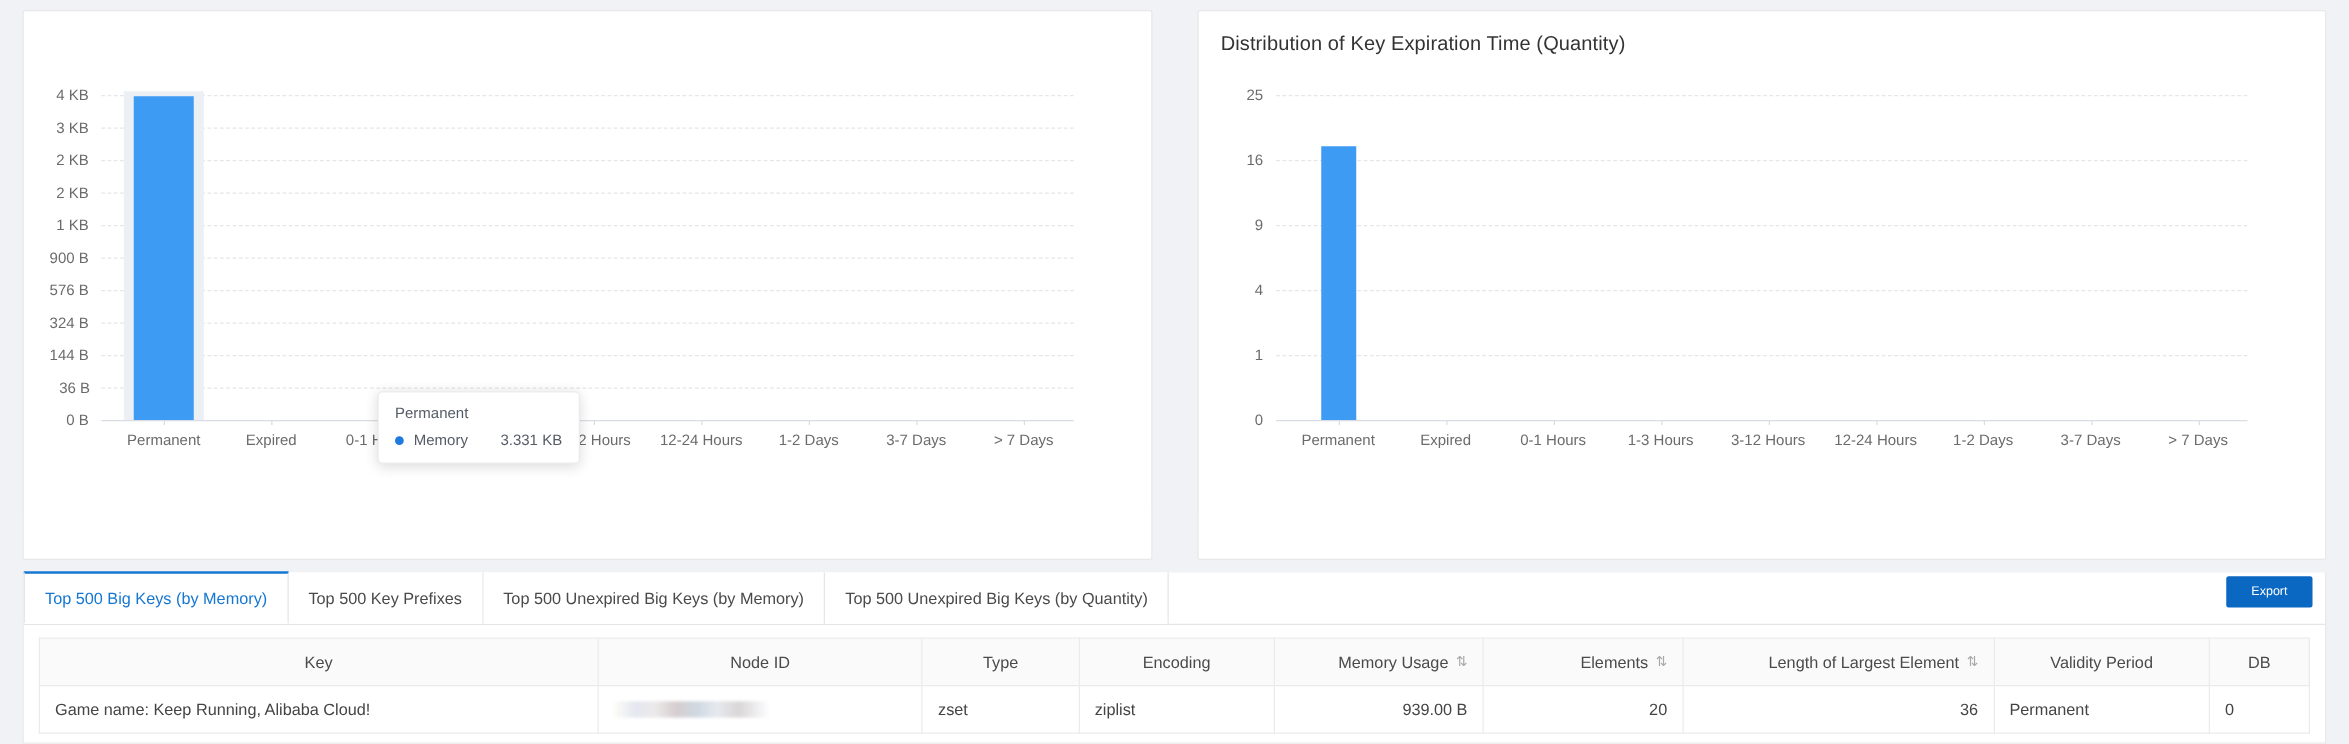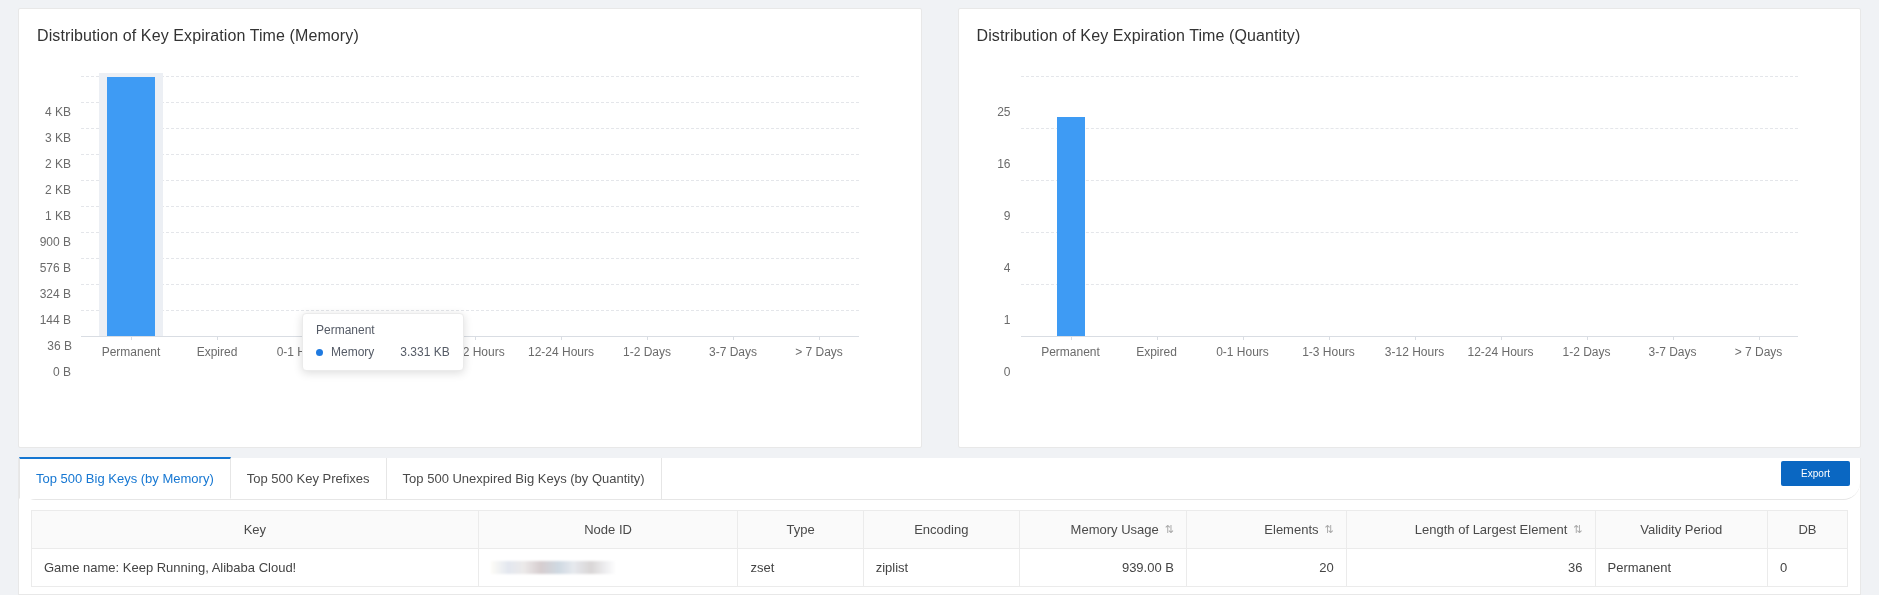--- a/index.html
+++ b/index.html
@@ -37,21 +37,20 @@
   .plot {
     position: absolute;
     left: 0; right: 0; top: 46px; bottom: 0;
   }
   .axis-label {
     position: absolute;
     font-size: 12px;
     color: #6b6b6b;
     text-align: right;
     white-space: nowrap;
-    margin-top: 36px;
   }
   .gridline {
     position: absolute;
     height: 0;
     border-top: 1px dashed #e4e6ea;
   }
   .axis-base {
     position: absolute;
     height: 0;
     border-top: 1px solid #d9dde3;
@@ -102,21 +101,20 @@
     border: 1px solid #e8e8e8;
     border-top: none;
     height: 137px;
   }
   .tabs-bar {
     position: relative;
     height: 42px;
     border-bottom: 1px solid #e6e6e6;
     display: flex;
     align-items: stretch;
-    border-radius: 17px;
   }
   .tab {
     display: flex; align-items: center;
     padding: 0 16px;
     font-size: 13px;
     color: #4a4a4a;
     border-right: 1px solid #e6e6e6;
     background: #ffffff;
     cursor: pointer;
     white-space: nowrap;
@@ -190,21 +188,20 @@
   }
 </style>
 </head>
 <body>
 
 <div class="page">
 
   <div class="charts-row">
 
     <div class="chart-card">
-      <div class="chart-title">Distribution of Key Expiration Time (Memory)</div>
       <div class="plot">
 
         <div class="axis-label" style="left:0;width:52px;top:14px;">4 KB</div>
         <div class="axis-label" style="left:0;width:52px;top:40px;">3 KB</div>
         <div class="axis-label" style="left:0;width:52px;top:66px;">2 KB</div>
         <div class="axis-label" style="left:0;width:52px;top:92px;">2 KB</div>
         <div class="axis-label" style="left:0;width:52px;top:118px;">1 KB</div>
         <div class="axis-label" style="left:0;width:52px;top:144px;">900 B</div>
         <div class="axis-label" style="left:0;width:52px;top:170px;">576 B</div>
         <div class="axis-label" style="left:0;width:52px;top:196px;">324 B</div>
@@ -302,20 +299,23 @@
   </div>
 
   <div class="bottom">
 
     <div class="tabs-bar">
       <div class="tab active">
         <span>Top 500 Big Keys (by Memory)</span>
       </div>
       <div class="tab">
         <span>Top 500 Key Prefixes</span>
+      </div>
+      <div class="tab">
+        <span>Top 500 Unexpired Big Keys (by Memory)</span>
       </div>
       <div class="tab">
         <span>Top 500 Unexpired Big Keys (by Quantity)</span>
       </div>
       <button class="export-btn">Export</button>
     </div>
 
     <div class="table-wrap">
       <table>
         <colgroup>

